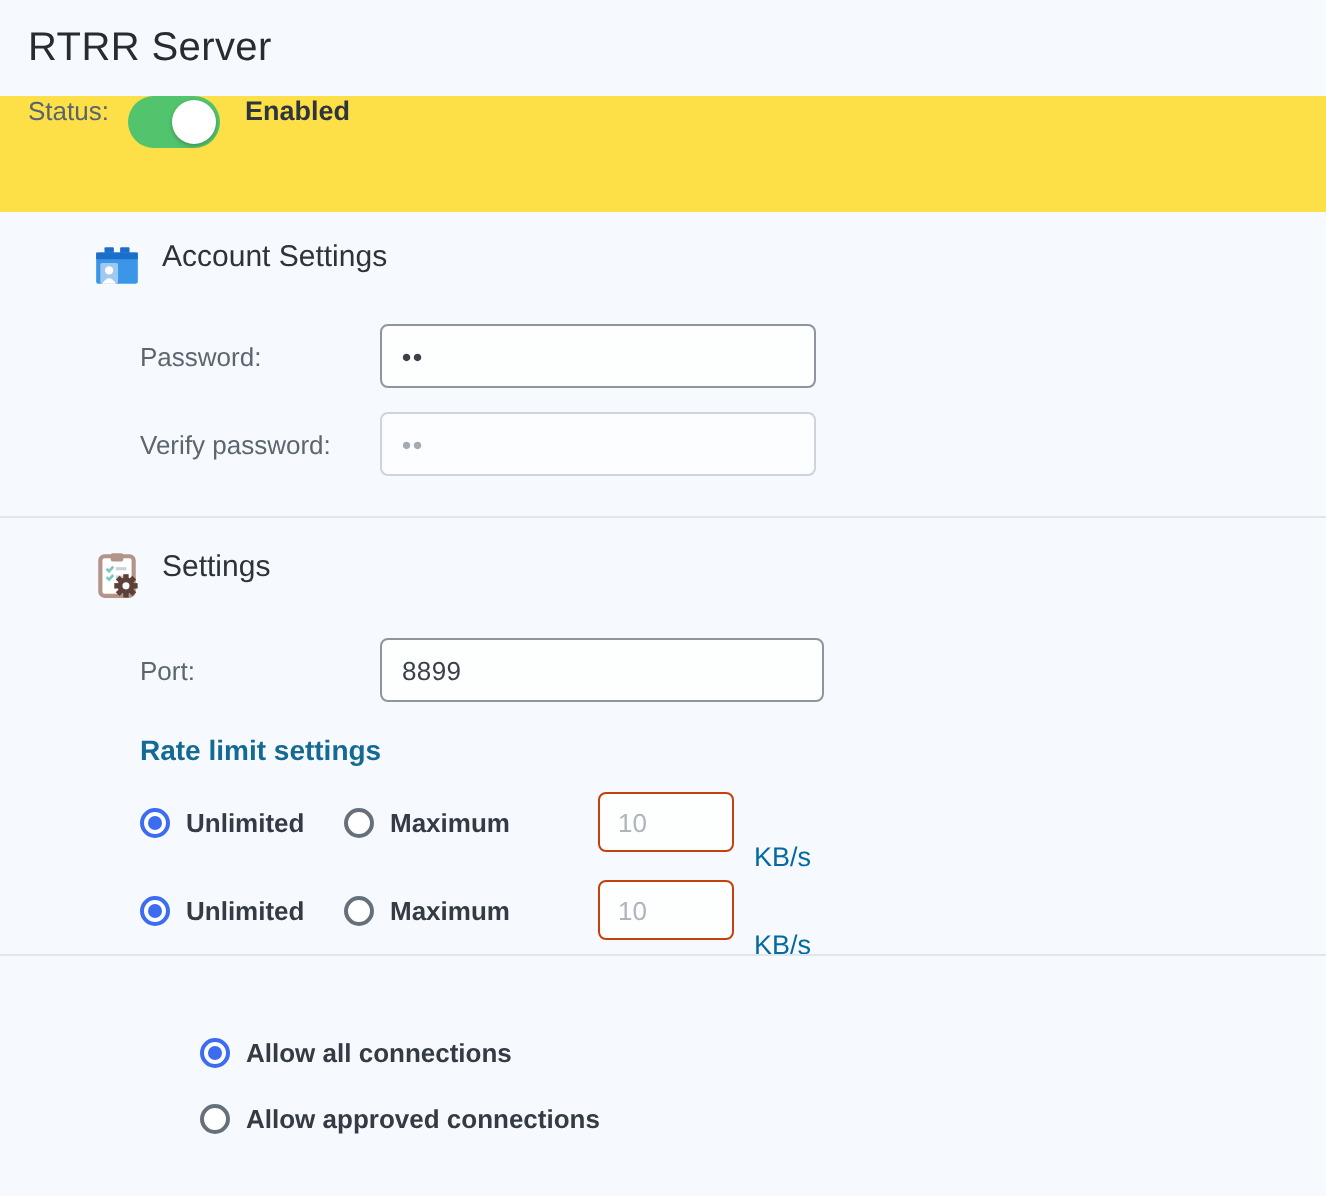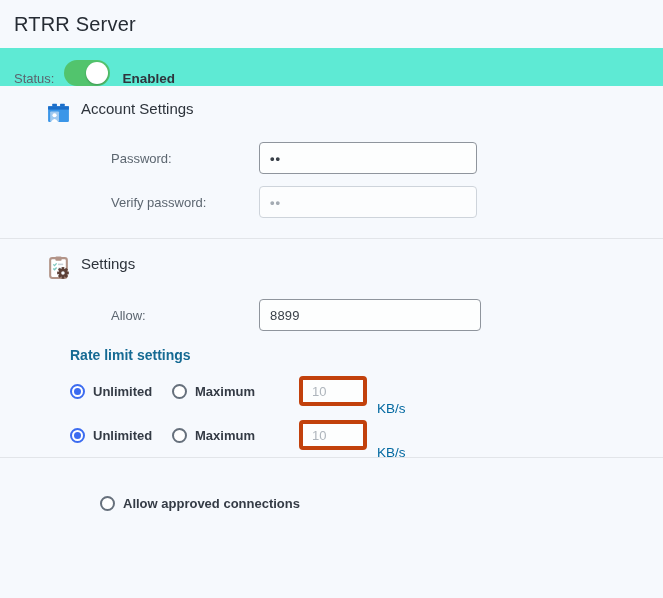--- a/index.html
+++ b/index.html
@@ -7,22 +7,22 @@
   body {
     font-family: "Liberation Sans", "DejaVu Sans", sans-serif;
     background: #f6f9fd;
     color: #2e343c;
     overflow: hidden;
   }
   .header { padding: 13px 14px 6px; height: 48px; }
   .page-title { font-size: 20px; font-weight: 400; color: #262c34; letter-spacing: 0.2px; }
 
   .status-bar {
-    height: 38px; background: #5eead4;
-    display: flex; align-items: flex-end; padding: 0 14px;
+    height: 58px; background: #fde047;
+    display: flex; align-items: flex-start; padding: 0 14px;
   }
   .status-label { font-size: 13px; color: #5a646e; margin-right: 10px; }
   .toggle {
     width: 46px; height: 26px; border-radius: 13px;
     background: #52c46d; position: relative; cursor: pointer; flex: 0 0 auto;
   }
   .toggle .knob {
     position: absolute; top: 2px; right: 2px; width: 22px; height: 22px;
     border-radius: 50%; background: #ffffff;
     box-shadow: 0 1px 2px rgba(0,0,0,0.25);
@@ -31,21 +31,21 @@
 
   .panel { overflow: hidden; }
   .panel-account  { height: 152px; padding-top: 14px; }
   .panel-settings { height: 219px; padding-top: 16px; border-top: 1px solid #e2e5e9; }
   .panel-network  { height: 137px; padding-top: 22px; border-top: 1px solid #e2e5e9; }
 
   .section-head { display: flex; align-items: flex-start; margin-left: 46px; height: 26px; }
   .section-icon { width: 25px; height: 25px; flex: 0 0 auto; }
   .section-title { font-size: 15px; color: #2d333b; margin-left: 10px; }
 
-  .form-row { display: flex; align-items: center; margin-left: 111px; gap: 28px; }
+  .form-row { display: flex; align-items: center; margin-left: 70px; }
   .form-label { width: 120px; font-size: 13px; color: #5c6670; flex: 0 0 auto; }
   .text-input {
     width: 218px; height: 32px; border: 1px solid #8f959d; border-radius: 4px;
     background: #fdfefe; padding: 0 10px; font-size: 13px; font-weight: 700;
     color: #3a4149; font-family: "Liberation Sans", "DejaVu Sans", sans-serif;
     outline: none; letter-spacing: 1px;
   }
   .text-input.normal-weight { font-weight: 400; letter-spacing: 0.2px; }
   .text-input:disabled, .text-input.disabled {
     border-color: #ced4db; color: #a4abb3; background: #fcfdfe;
@@ -69,21 +69,21 @@
   }
   .radio.checked { border-color: #3c6cf0; }
   .radio.checked::after {
     content: ""; position: absolute; left: 2px; top: 2px; right: 2px; bottom: 2px;
     border-radius: 50%; background: #3c6cf0;
   }
   .radio-text { font-size: 13px; font-weight: 700; color: #343b45; margin-left: 8px; }
   .opt-unlimited { width: 102px; }
   .opt-maximum { width: 98px; }
   .max-input {
-    width: 68px; height: 30px; border: 4px solid #c2410c; border-radius: 4px;
+    width: 68px; height: 30px; border: 1px solid #c2410c; border-radius: 4px;
     background: #fdfefe; padding: 0 9px; font-size: 13px; color: #aeb5bc;
     font-family: "Liberation Sans", "DejaVu Sans", sans-serif; outline: none;
     margin-left: 29px;
   }
   .unit { font-size: 13.5px; color: #0369a1; margin-left: 10px; margin-top: 35px; }
 
   .net-option { display: flex; align-items: center; margin-left: 100px; height: 20px; }
   .net-option.first { margin-top: 16px; }
   .net-option.second { margin-top: 13px; }
 </style>
@@ -141,21 +141,21 @@
           <rect x="-1.3" y="-5.6" width="2.6" height="11.2" transform="rotate(45)"></rect>
           <rect x="-1.3" y="-5.6" width="2.6" height="11.2" transform="rotate(-45)"></rect>
           <circle r="4"></circle>
         </g>
         <circle r="1.7" fill="#f6f9fd"></circle>
       </g>
     </svg>
     <span class="section-title">Settings</span>
   </div>
   <div class="form-row row-port">
-    <span class="form-label">Allow:</span>
+    <span class="form-label">Port:</span>
     <input class="text-input normal-weight" style="width: 222px;" type="text" value="8899">
   </div>
   <div class="rate-heading">Rate limit settings</div>
 
   <div class="rate-row first">
     <div class="radio-opt opt-unlimited">
       <div class="radio checked"></div>
       <span class="radio-text">Unlimited</span>
     </div>
     <div class="radio-opt opt-maximum">
@@ -174,17 +174,21 @@
     <div class="radio-opt opt-maximum">
       <div class="radio"></div>
       <span class="radio-text">Maximum</span>
     </div>
     <input class="max-input" type="text" disabled="" value="10" style="">
     <span class="unit">KB/s</span>
   </div>
 </div>
 
 <div class="panel panel-network">
+  <div class="net-option first radio-opt">
+    <div class="radio checked"></div>
+    <span class="radio-text">Allow all connections</span>
+  </div>
   <div class="net-option second radio-opt">
     <div class="radio"></div>
     <span class="radio-text">Allow approved connections</span>
   </div>
 </div>
 
 </body></html>

